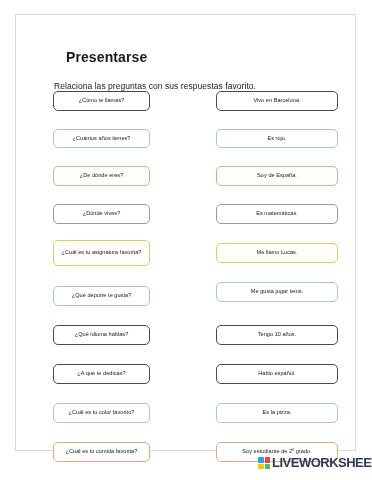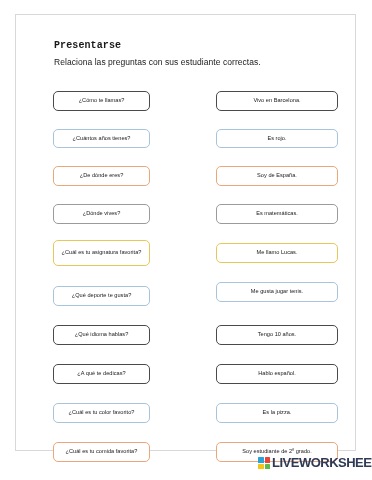--- a/index.html
+++ b/index.html
@@ -29,27 +29,26 @@
   }
 
   
   #title-block {
     position: absolute;
     left: 38px;
     top: 25px;
     right: 14px;
   }
   #page-title {
-    font-size: 10px;
+    font-size: 14px;
     font-weight: bold;
     color: #1a1a1a;
     letter-spacing: 0.1px;
     line-height: 11px;
-    margin: 0;
-    font-family: Liberation Mono, monospace;
+    margin: 12px;
   }
   #page-instruction {
     font-size: 8.5px;
     font-weight: normal;
     color: #1a1a1a;
     line-height: 11px;
     margin: 0;
     padding-top: 6px;
     letter-spacing: 0.05px;
   }
@@ -123,21 +122,21 @@
     white-space: nowrap;
   }
 </style>
 </head>
 <body>
 
 <div id="worksheet-page">
 
   <div id="title-block">
     <div id="page-title">Presentarse</div>
-    <div id="page-instruction">Relaciona las preguntas con sus estudiante correctas.</div>
+    <div id="page-instruction">Relaciona las preguntas con sus respuestas favorito.</div>
   </div>
 
   <div id="match-area">
     <div id="left-column" class="match-column">
         <div class="match-item accent-dark" style="top: 15px; height: 20px; border-color: rgb(74, 74, 74);">
           <span>¿Cómo te llamas?</span>
         </div>
         <div class="match-item accent-blue" style="top: 53px; height: 19px; border-color: rgb(168, 196, 220);">
           <span>¿Cuántos años tienes?</span>
         </div>

